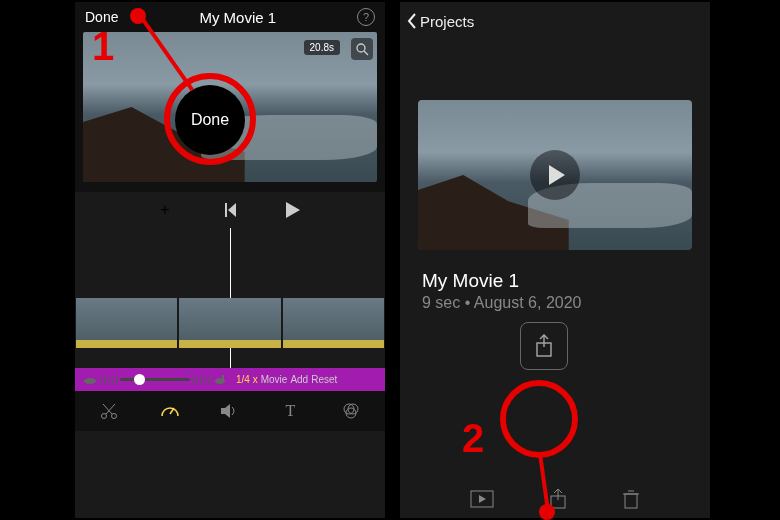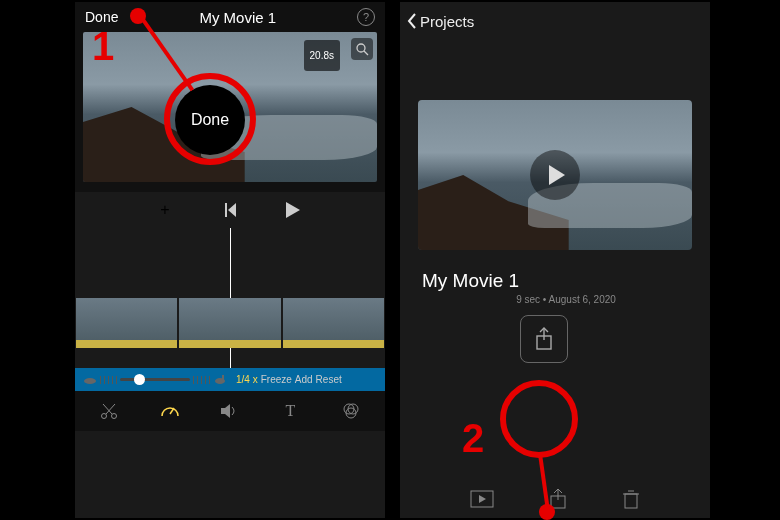--- a/index.html
+++ b/index.html
@@ -12,51 +12,51 @@
   
   .editor-header { display: flex; align-items: center; justify-content: space-between; padding: 6px 10px; color: #fff; background: #111; }
   .editor-header .title { font-size: 15px; font-weight: 500; }
   .editor-header .done-btn { font-size: 14px; color: #fff; cursor: pointer; }
   .help-icon { width: 18px; height: 18px; border: 1px solid #888; border-radius: 50%; display: flex; align-items: center; justify-content: center; font-size: 11px; color: #888; }
 
   .preview-area { position: relative; height: 160px; background: #111; }
   .preview-video { margin: 0 8px; height: 150px; background: linear-gradient(180deg, #7a8a95 0%, #8a9aa5 35%, #4a5a65 55%, #3a4a52 100%); position: relative; border-radius: 2px; overflow: hidden; }
   .rocks { position: absolute; left: 0; bottom: 0; width: 55%; height: 50%; background: #2a1f18; clip-path: polygon(0 20%, 30% 0, 60% 35%, 100% 60%, 100% 100%, 0 100%); }
   .wave { position: absolute; right: 0; bottom: 15%; width: 60%; height: 30%; background: rgba(200,210,215,0.4); border-radius: 40% 20% 30% 10%; }
-  .timecode { position: absolute; top: 8px; right: 45px; background: rgba(0,0,0,0.6); color: #fff; font-size: 10px; padding: 10px 6px; border-radius: 3px; }
+  .timecode { position: absolute; top: 8px; right: 45px; background: rgba(0,0,0,0.6); color: #fff; font-size: 10px; padding: 2px 6px; border-radius: 3px; }
   .zoom-btn { position: absolute; top: 6px; right: 12px; width: 22px; height: 22px; background: rgba(0,0,0,0.5); border-radius: 4px; display:flex; align-items:center; justify-content:center; }
   .transport-row { position: relative; height: 36px; display:flex; align-items:center; justify-content:center; gap:50px; }
 
   .timeline { height: 140px; background: #1a1a1a; position: relative; }
   .playhead { position: absolute; left: 50%; top: 0; bottom: 0; width: 1px; background: #fff; }
   .clip-row { position: absolute; top: 70px; left: 0; right: 0; height: 50px; display: flex; }
   .clip { flex: 1; margin: 0 1px; background: linear-gradient(180deg, #6a7a85 0%, #4a5a62 100%); position: relative; }
   .clip::after { content:''; position:absolute; left:0; right:0; bottom:0; height:8px; background: #c9b245; }
 
-  .speed-bar { display: flex; align-items: center; gap: 3px; padding: 6px 8px; background: #0369a1; color: #aaa; font-size: 10px; }
+  .speed-bar { display: flex; align-items: center; gap: 3px; padding: 6px 8px; background: #a21caf; color: #aaa; font-size: 10px; }
   .slider-track { width: 70px; height: 3px; background: #444; position: relative; border-radius: 2px; }
   .slider-thumb { position: absolute; left: 20%; top: -4px; width: 11px; height: 11px; background: #fff; border-radius: 50%; }
   .tick-row { display:flex; gap:3px; }
   .tick { width:1px; height:8px; background:#555; }
 
   .bottom-toolbar { display: flex; align-items: center; justify-content: space-around; padding: 8px 4px; background: #111; }
   .tool-icon { width: 28px; height: 24px; display: flex; align-items: center; justify-content: center; color: #888; }
   .tool-icon.active { color: #ffd84d; }
 
   
   .projects-header { display: flex; align-items: flex-start; padding: 10px 6px; color: #eee; }
   .back-btn { display: flex; align-items: center; font-size: 15px; gap: 2px; }
 
   .project-thumb-wrap { margin: 60px 18px 0 18px; height: 150px; position: relative; border-radius: 4px; overflow: hidden; }
   .project-thumb-bg { position:absolute; inset:0; background: linear-gradient(180deg, #7a8a95 0%, #8a9aa5 35%, #4a5a65 55%, #3a4a52 100%); }
   .play-overlay { position: absolute; left: 50%; top: 50%; transform: translate(-50%,-50%); width: 50px; height: 50px; background: rgba(0,0,0,0.45); border-radius: 50%; display: flex; align-items: center; justify-content: center; }
   .play-tri { width:0; height:0; border-left: 16px solid #ddd; border-top: 10px solid transparent; border-bottom: 10px solid transparent; margin-left:4px; }
 
   .project-title { color: #fff; font-size: 19px; margin: 20px 0 2px 22px; }
-  .project-meta { color: #888; font-size: 10px; margin-left: 22px; text-align: center; }
+  .project-meta { color: #888; font-size: 16px; margin-left: 22px; }
 
   .edit-btn { margin: 18px 0 0 22px; width: 60px; height: 40px; border: 1px solid #666; border-radius: 20px; display: flex; align-items: center; justify-content: center; color: #ddd; font-size: 13px; }
 
   .share-section { margin: 10px 0 0 120px; }
   .share-box { width: 48px; height: 48px; border: 1px solid #666; border-radius: 8px; display:flex; align-items:center; justify-content:center; }
 
   .bottom-bar-right { position: absolute; bottom: 8px; left: 0; right: 0; display: flex; align-items: center; justify-content: center; gap: 55px; color: #888; }
 
   
   .annot-circle { position: absolute; border: 6px solid #e60000; border-radius: 50%; pointer-events: none; }
@@ -141,21 +141,21 @@
           <div class="tick"></div>
           <div class="tick"></div>
         </div>
       <span>
         <svg width="14" height="10" viewBox="0 0 14 10">
             <ellipse cx="7" cy="6" rx="5" ry="3" fill="#666"></ellipse>
             <rect x="9" y="0" width="2" height="5" fill="#666"></rect>
           </svg>
       </span>
       <span style="margin-left:6px;color:#ffd84d;">1/4 x</span>
-      <span style="color:#ccc;">Freeze</span>
+      <span style="color:#ccc;">Movie</span>
       <span style="color:#ccc;">Add</span>
       <span style="color:#ccc;">Reset</span>
     </div>
 
     <div class="bottom-toolbar">
       <span class="tool-icon">
           <svg width="18" height="18" viewBox="0 0 18 18">
             <circle cx="4" cy="14" r="2.5" stroke="#888" fill="none"></circle>
             <circle cx="14" cy="14" r="2.5" stroke="#888" fill="none"></circle>
             <line x1="6" y1="12" x2="15" y2="2" stroke="#888"></line>

